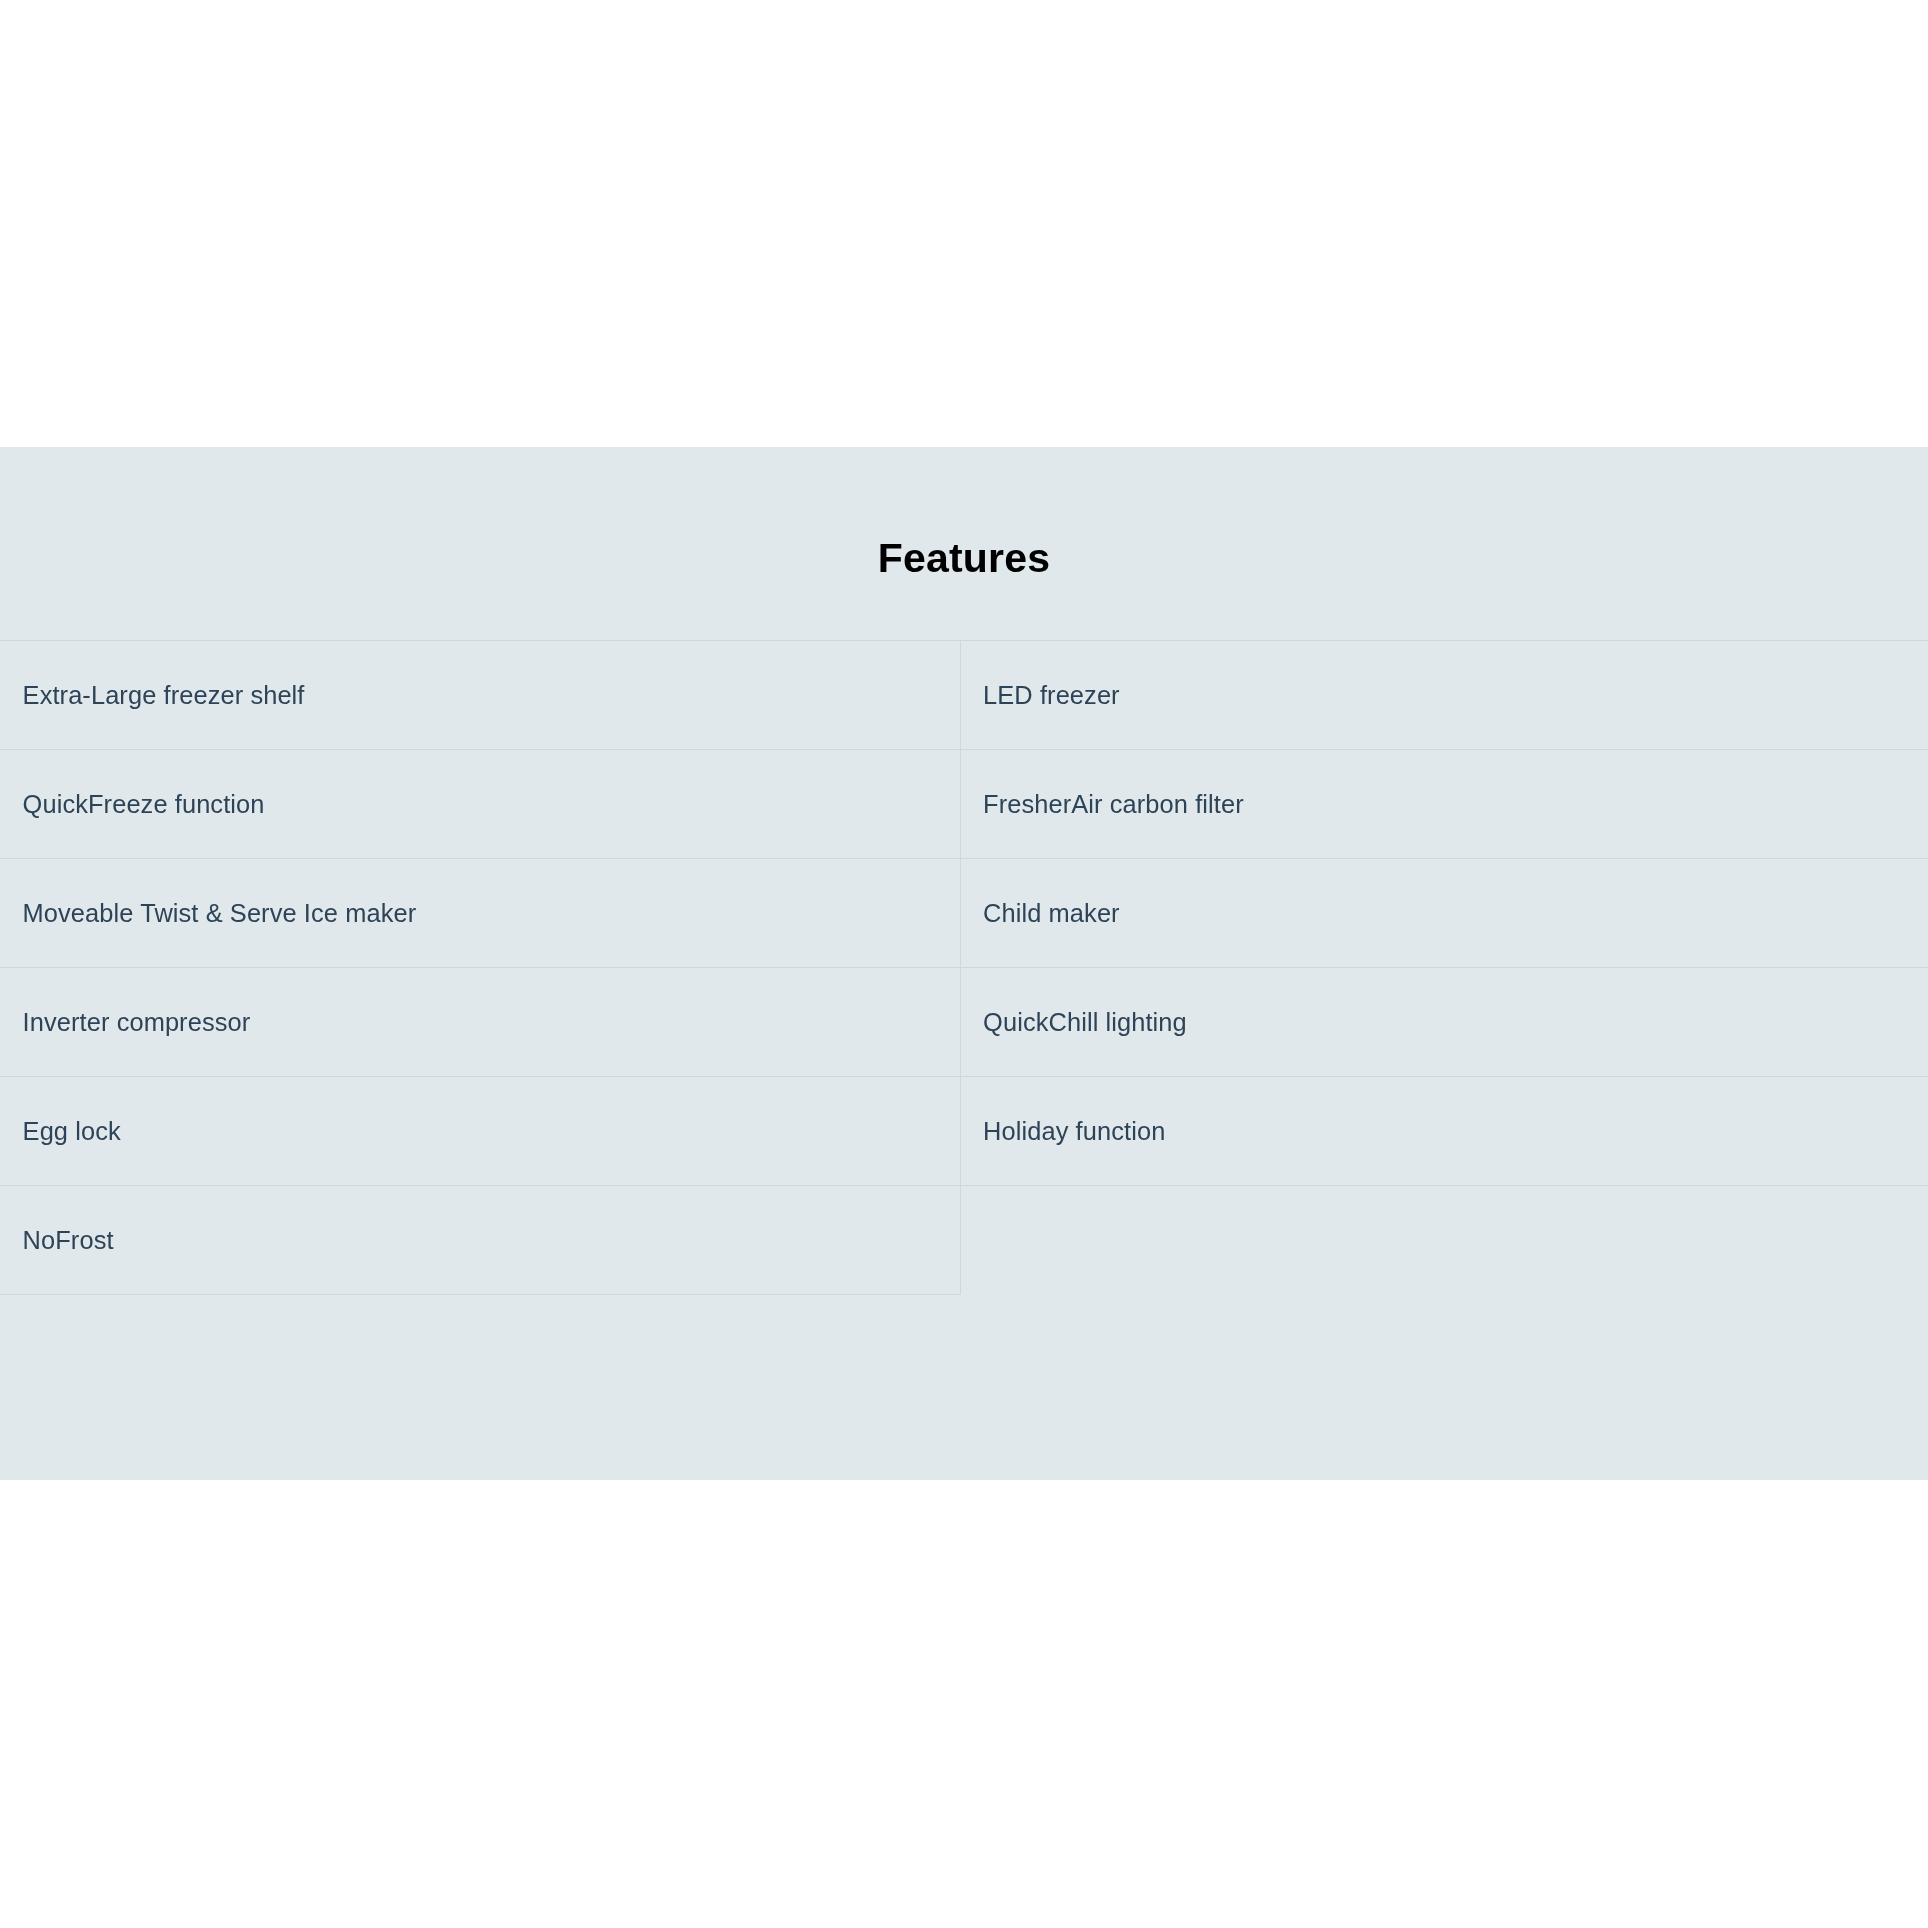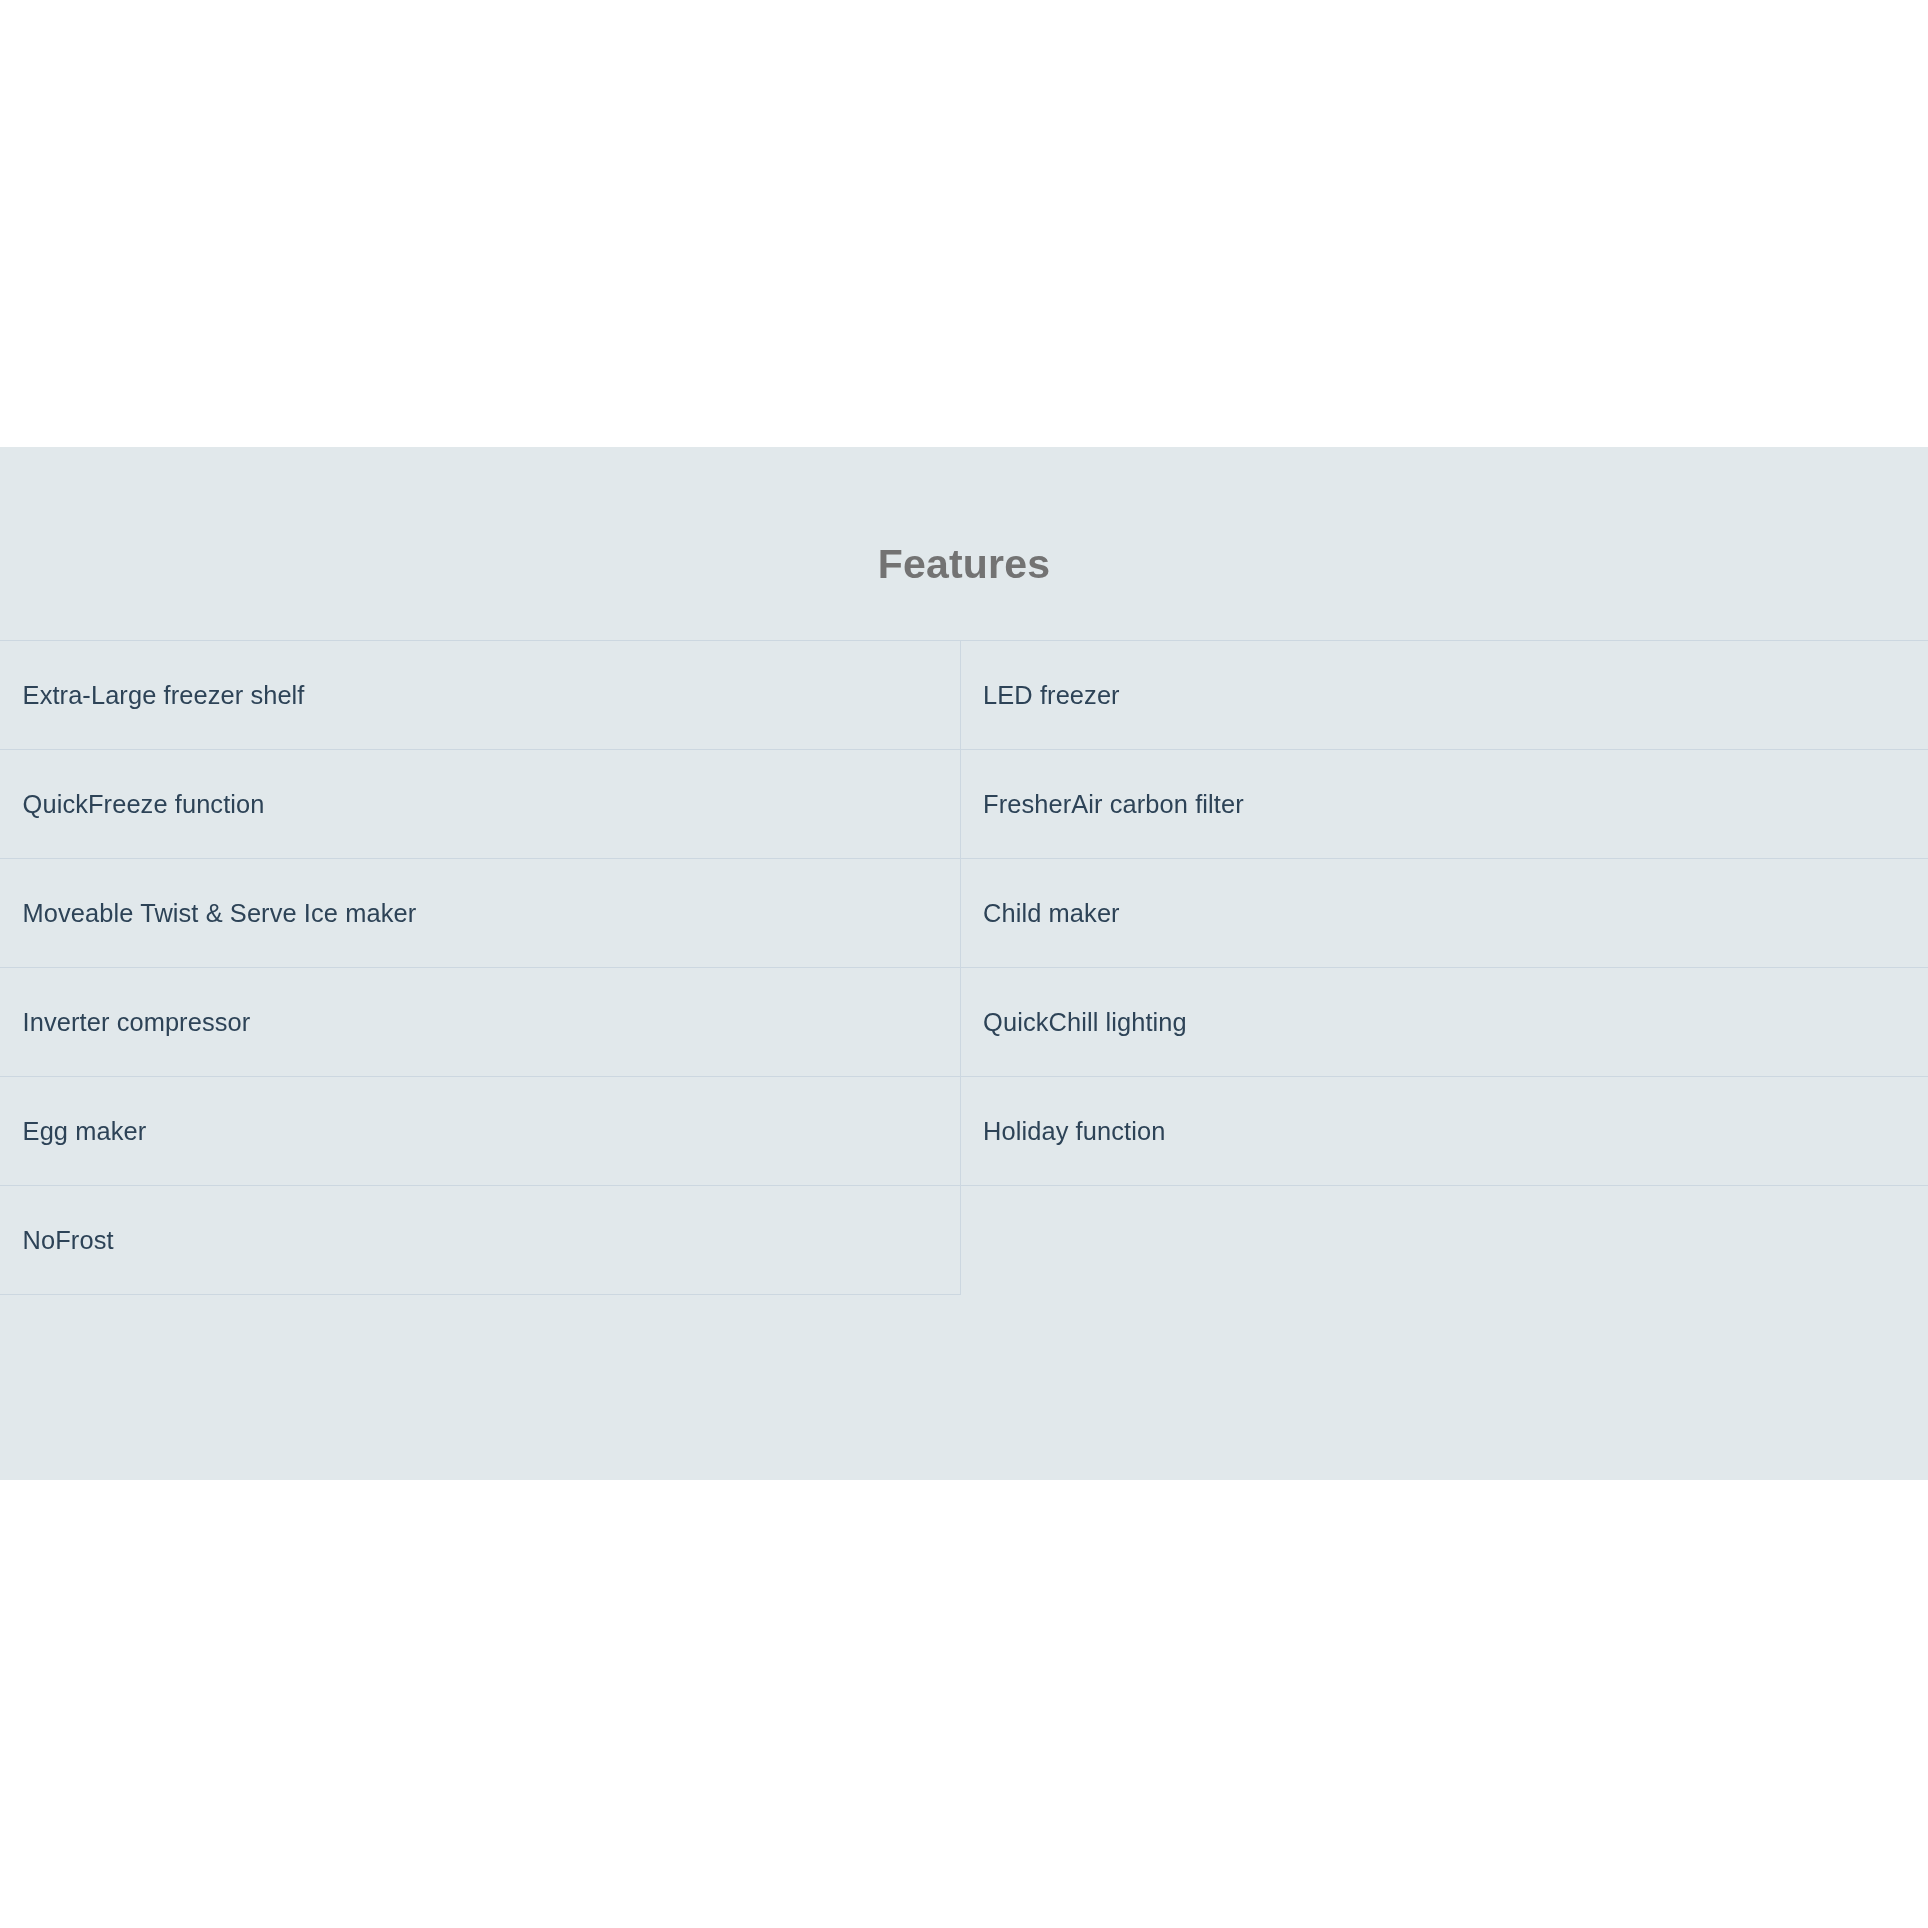--- a/index.html
+++ b/index.html
@@ -14,27 +14,27 @@
   
   .features-band{
     position:absolute;
     left:0; top:447px;
     width:1928px; height:1033px;
     background:#e1e8eb;
     box-sizing:border-box;
   }
 
   .section-title{
-    margin:6px;
+    margin:0;
     padding-top:87px;
     text-align:center;
     font-size:41px;
     font-weight:bold;
     letter-spacing:0.2px;
-    color:#737373;
+    color:#000000;
     line-height:1.2;
   }
 
   .features-table-wrap{
     position:absolute;
     left:0; top:193px;
     width:1928px;
   }
 
   table.features-table{
@@ -95,21 +95,21 @@
             <td class="col-right">Child maker</td>
           </tr>
 
           <tr>
             <td class="col-left">Inverter compressor</td>
             <td class="col-right">QuickChill lighting</td>
           </tr>
 
 
           <tr>
-            <td class="col-left">Egg maker</td>
+            <td class="col-left">Egg lock</td>
             <td class="col-right">Holiday function</td>
           </tr>
 
           <tr>
             <td class="col-left">NoFrost</td>
             <td class="col-right empty-cell"></td>
           </tr>
 
         </tbody>
       </table>

